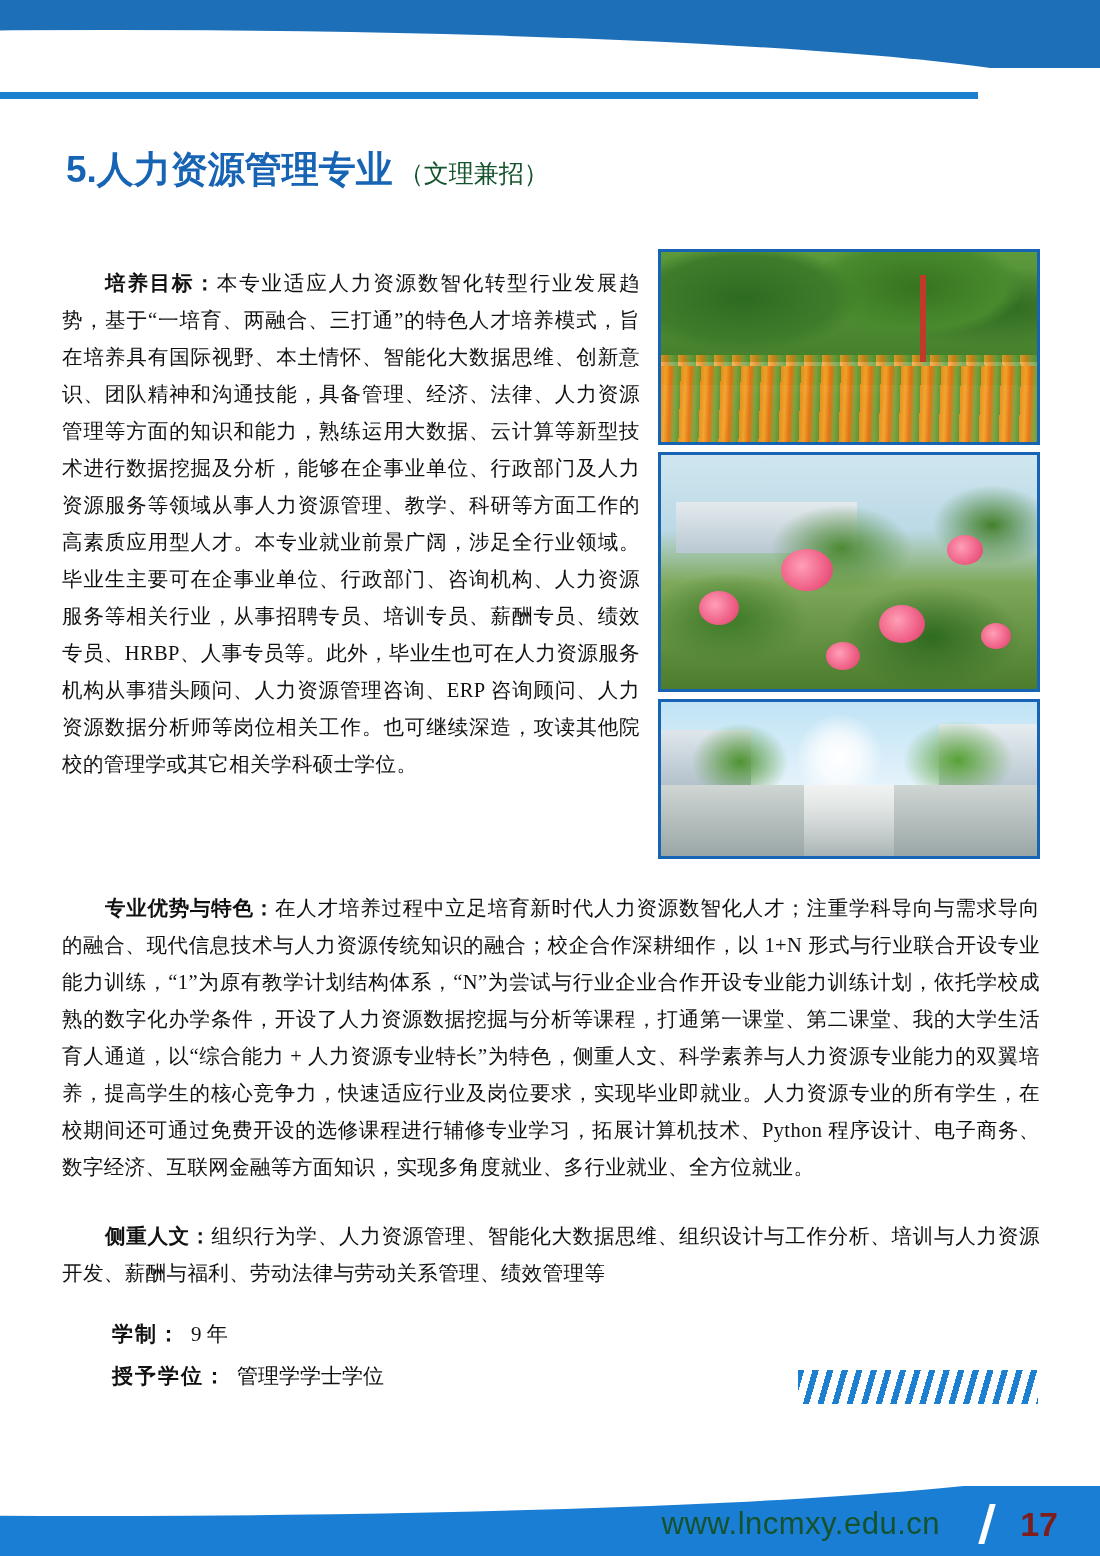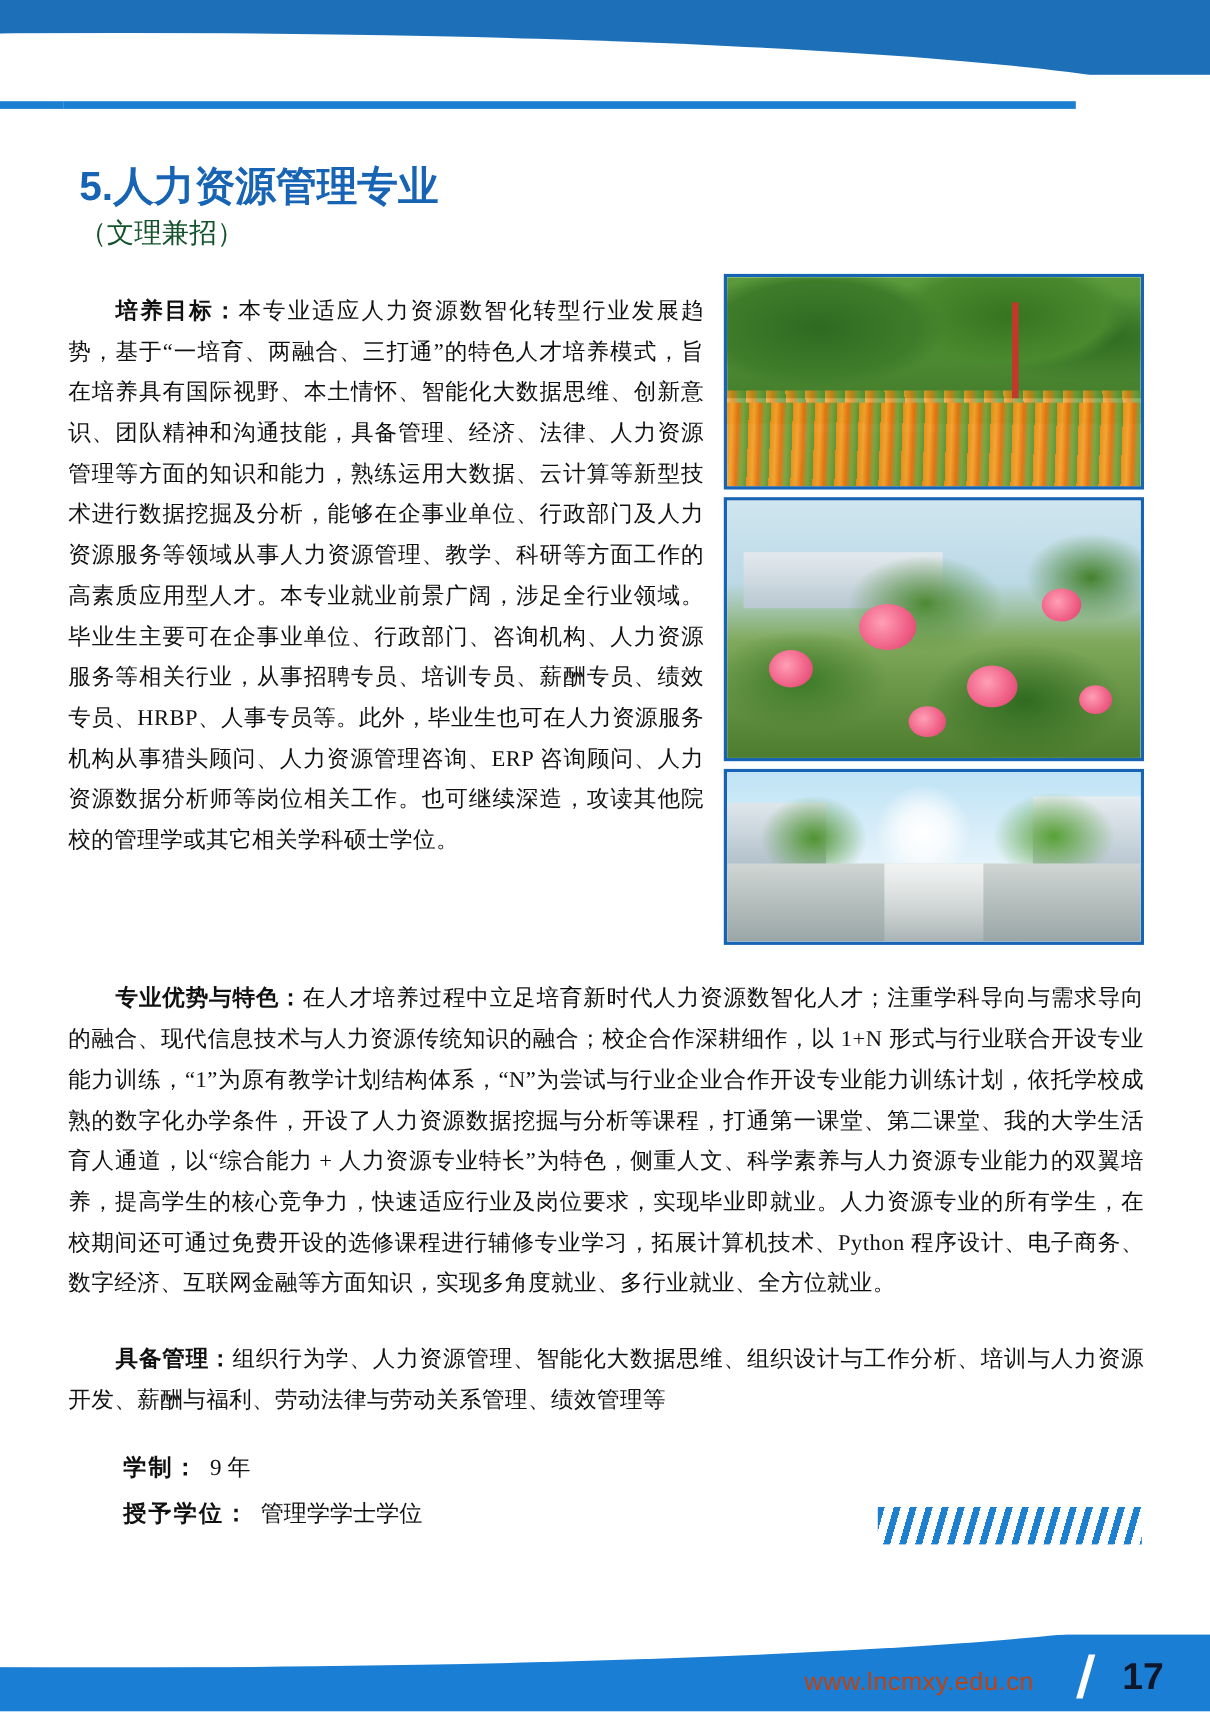--- a/index.html
+++ b/index.html
@@ -42,21 +42,20 @@
     width: 58px; height: 7px;
     background: #1d7fd0;
   }
 
   
   .title-row {
     position: absolute;
     left: 66px; top: 145px;
     display: flex;
     align-items: baseline;
-    flex-direction: column;
   }
   .title-main {
     font-family: "Liberation Sans", sans-serif;
     font-size: 37px;
     font-weight: 700;
     color: #1763b4;
     letter-spacing: 0px;
   }
   .title-sub {
     font-family: "Liberation Sans", sans-serif;
@@ -215,36 +214,36 @@
   .footer-curve {
     position: absolute;
     left: 0; bottom: 40px;
     width: 1100px; height: 60px;
     background: #ffffff;
     clip-path: ellipse(92% 100% at 8% 0%);
   }
   .footer-url {
     position: absolute;
     right: 160px; bottom: 14px;
-    color: #c2410c;
+    color: #14532d;
     font-family: "Liberation Sans", sans-serif;
-    font-size: 23px;
+    font-size: 31px;
     letter-spacing: 0.5px;
   }
   .footer-slash {
     position: absolute;
     right: 110px; bottom: 12px;
     width: 6px; height: 40px;
     background: #ffffff;
     transform: skewX(-16deg);
   }
   .footer-page {
     position: absolute;
     right: 42px; bottom: 12px;
-    color: #0f172a;
+    color: #7f1d1d;
     font-family: "Liberation Sans", sans-serif;
     font-size: 34px;
     font-weight: 700;
   }
 </style>
 </head>
 <body>
 
 <div class="top-bar-dark"></div>
 <div class="top-bar-curve"></div>
@@ -300,21 +299,21 @@
       </div>
     </div>
   </div>
 
   <div class="block2">
     <p class="para indent">
       <span class="lead">专业优势与特色：</span><span>在人才培养过程中立足培育新时代人力资源数智化人才；注重学科导向与需求导向的融合、现代信息技术与人力资源传统知识的融合；校企合作深耕细作，以 1+N 形式与行业联合开设专业能力训练，“1”为原有教学计划结构体系，“N”为尝试与行业企业合作开设专业能力训练计划，依托学校成熟的数字化办学条件，开设了人力资源数据挖掘与分析等课程，打通第一课堂、第二课堂、我的大学生活育人通道，以“综合能力 + 人力资源专业特长”为特色，侧重人文、科学素养与人力资源专业能力的双翼培养，提高学生的核心竞争力，快速适应行业及岗位要求，实现毕业即就业。人力资源专业的所有学生，在校期间还可通过免费开设的选修课程进行辅修专业学习，拓展计算机技术、Python 程序设计、电子商务、数字经济、互联网金融等方面知识，实现多角度就业、多行业就业、全方位就业。</span>
     </p>
 
     <p class="para indent">
-      <span class="lead">具备管理：</span><span>组织行为学、人力资源管理、智能化大数据思维、组织设计与工作分析、培训与人力资源开发、薪酬与福利、劳动法律与劳动关系管理、绩效管理等</span>
+      <span class="lead">侧重人文：</span><span>组织行为学、人力资源管理、智能化大数据思维、组织设计与工作分析、培训与人力资源开发、薪酬与福利、劳动法律与劳动关系管理、绩效管理等</span>
     </p>
 
     <div class="kv-line">
       <span class="kv-key">学制：</span><span class="kv-val">9 年</span>
     </div>
 
     <div class="kv-line">
       <span class="kv-key">授予学位：</span><span class="kv-val">管理学学士学位</span>
     </div>
   </div>

